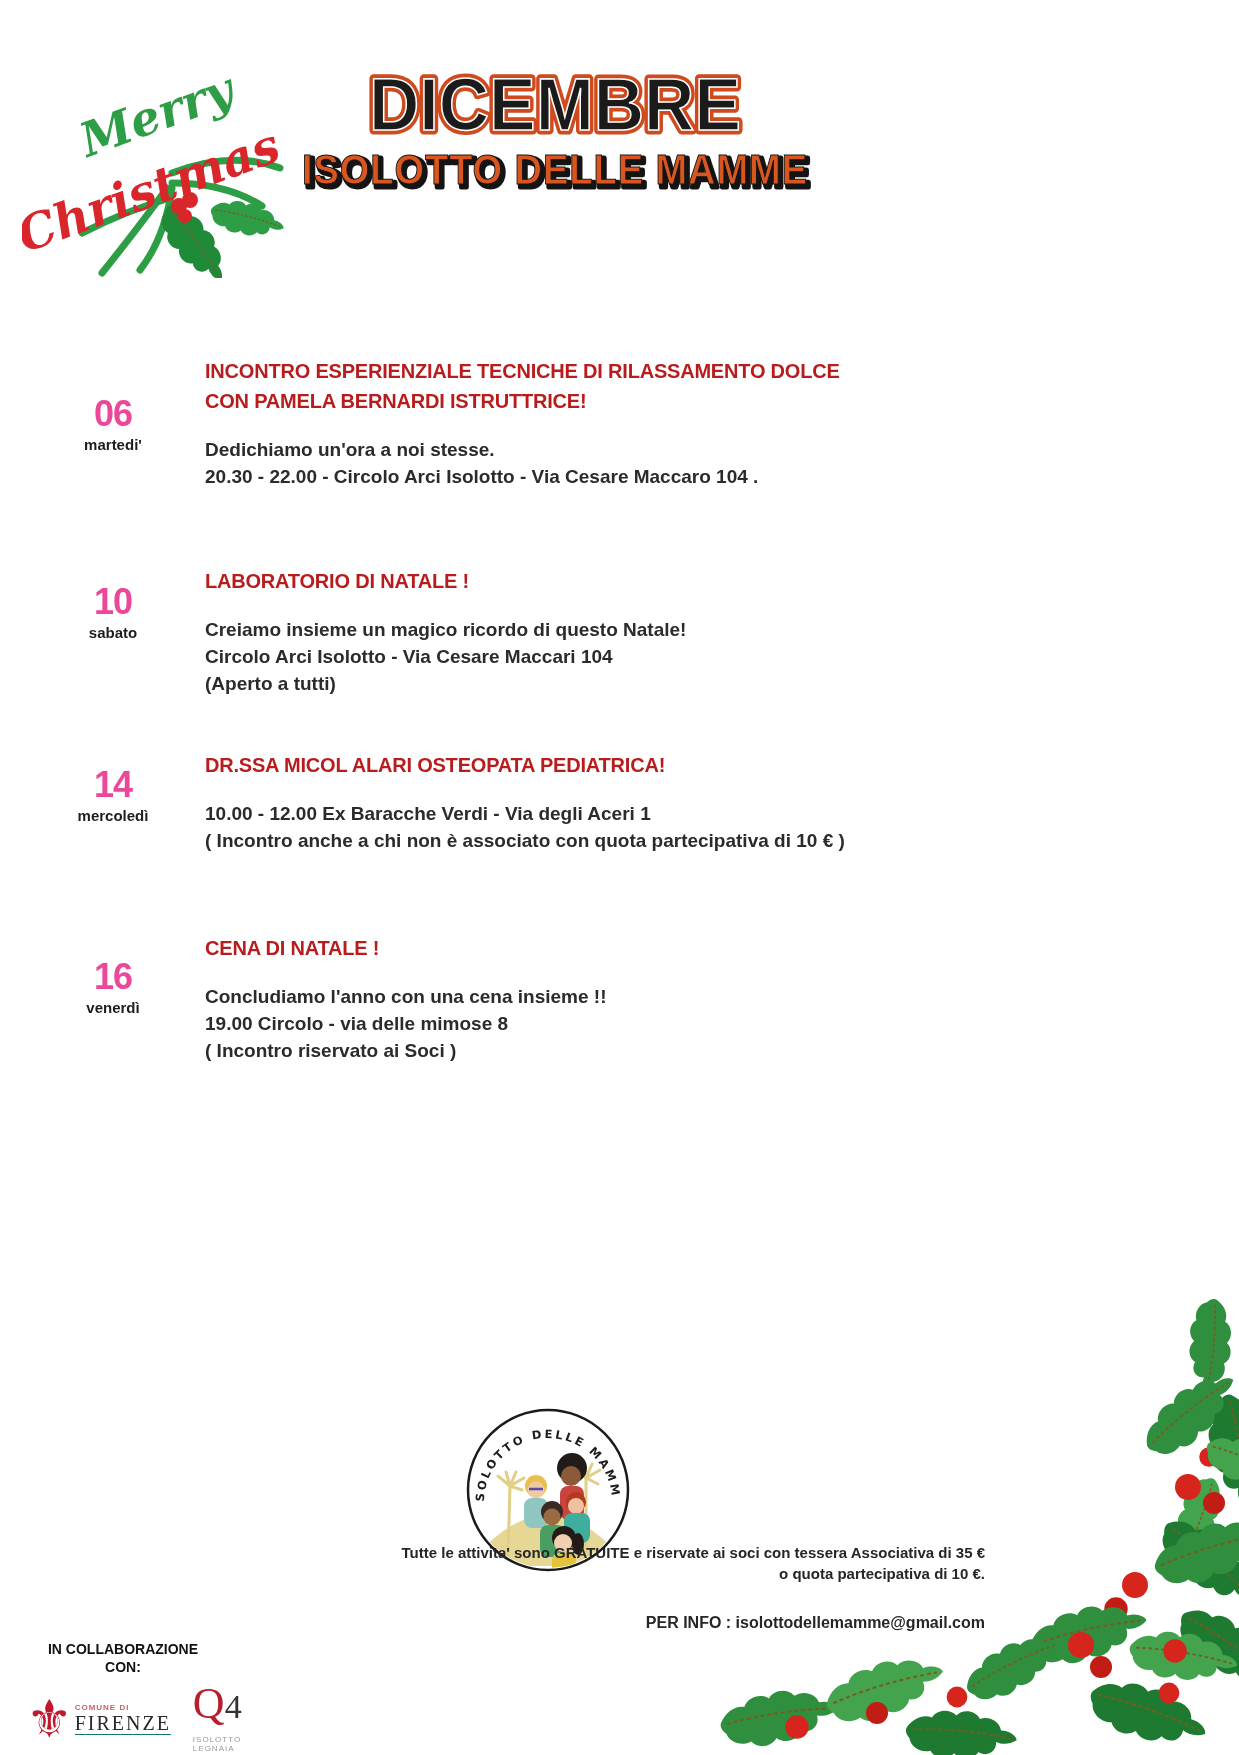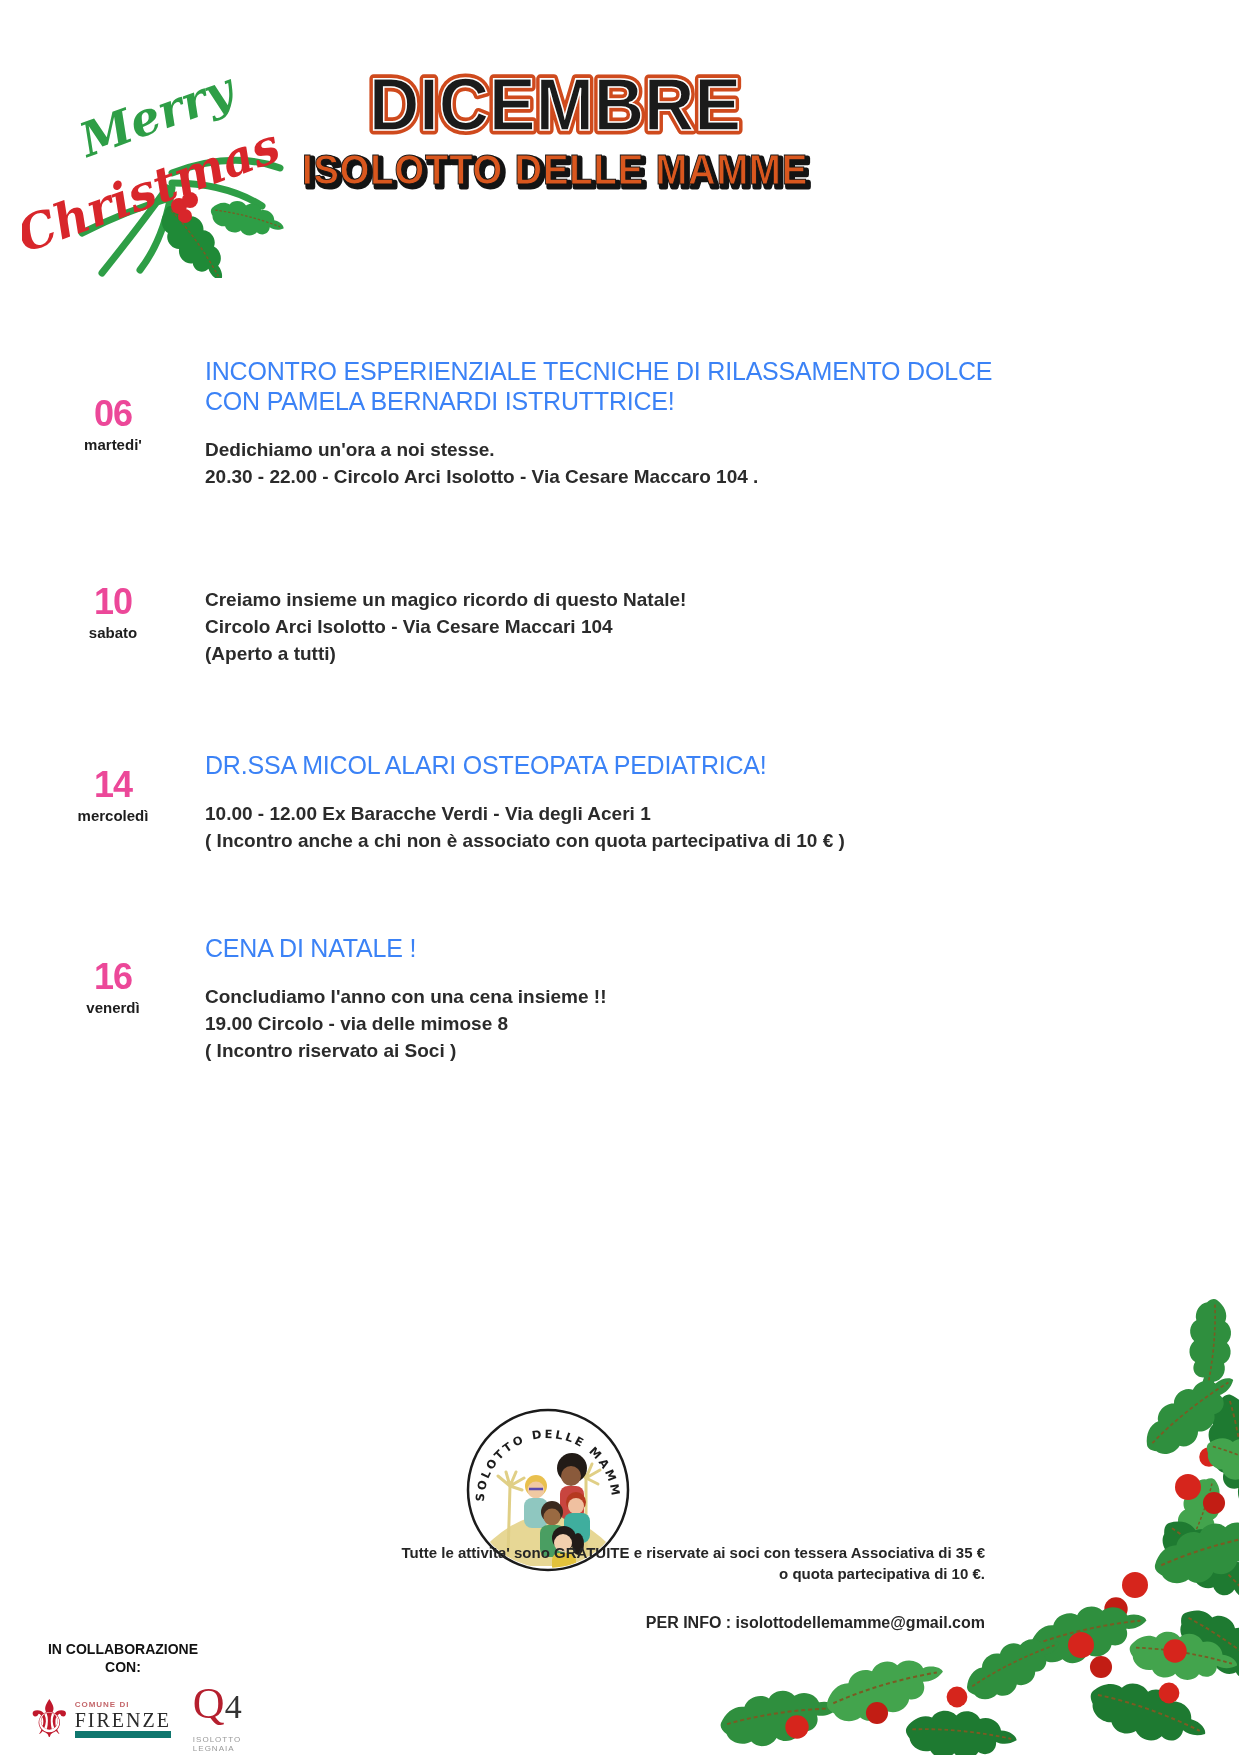--- a/index.html
+++ b/index.html
@@ -11,38 +11,38 @@
   .merry-wrap{position:absolute;left:22px;top:38px;width:268px;height:240px;}
   .header-svg{position:absolute;left:285px;top:50px;width:545px;height:150px;}
   .title-stroke{font-family:"Liberation Sans",sans-serif;font-weight:bold;font-size:74px;}
   .subtitle-txt{font-family:"Liberation Sans",sans-serif;font-weight:bold;font-size:43px;letter-spacing:1px;}
   
   .event{position:absolute;left:0;width:1239px;}
   .date-col{position:absolute;left:38px;width:150px;text-align:center;}
   .day{font-size:36px;font-weight:bold;color:#ec4899;line-height:1;letter-spacing:-1px;}
   .weekday{font-size:15px;font-weight:bold;color:#1d1d1d;margin-top:4px;}
   .content-col{position:absolute;left:205px;top:0;width:1010px;}
-  .ev-title{font-size:25px;font-weight:400;color:#3b82f6;line-height:30px;letter-spacing:-0.2px;}
+  .ev-title{font-size:20px;font-weight:700;color:#b91c1c;line-height:30px;letter-spacing:-0.2px;}
   .ev-line{font-size:19px;font-weight:bold;color:#2b2b2b;line-height:27px;}
   .ev-body{margin-top:20px;}
   
   .badge-svg{position:absolute;left:464px;top:1406px;width:168px;height:168px;}
   
   .holly-corner{position:absolute;left:669px;top:1295px;width:570px;height:460px;}
   
   .note-block{position:absolute;left:240px;top:1542px;width:745px;text-align:right;}
   .note-line{font-size:15px;font-weight:bold;color:#262626;line-height:21px;}
   .info-line{font-size:16px;font-weight:bold;color:#262626;margin-top:30px;}
   .collab-block{position:absolute;left:18px;top:1640px;width:210px;text-align:center;}
   .collab-line{font-size:14px;font-weight:bold;color:#111;line-height:18px;}
   .logo-row{display:flex;align-items:center;justify-content:flex-start;margin-top:8px;padding-left:8px;}
   .lily{font-size:52px;line-height:56px;color:#c0182c;}
   .firenze-stack{margin-left:2px;text-align:left;}
   .comune-small{font-size:8px;color:#c4666a;letter-spacing:1px;font-weight:bold;}
-  .firenze-name{font-family:"Liberation Serif",serif;font-size:20px;color:#2a2a2a;letter-spacing:2px;border-bottom:7px solid #0f766e;line-height:22px;}
+  .firenze-name{font-family:"Liberation Serif",serif;font-size:20px;color:#2a2a2a;letter-spacing:2px;border-bottom:1px solid #0f766e;line-height:22px;}
   .logo-divider{width:1px;height:62px;background:#bbb;margin:0 10px 0 12px;}
   .q4-stack{text-align:left;}
   .q4-main{font-family:"Liberation Serif",serif;line-height:40px;}
   .q4-q{font-size:44px;color:#b51f2e;}
   .q4-n{font-size:34px;color:#333;}
   .q4-sub{font-size:8px;color:#999;letter-spacing:1px;margin-top:2px;}
 </style>
 </head>
 <body>
 
@@ -107,20 +107,21 @@
       </div>
     </div>
   </div>
 
   <div class="event" style="top:566px">
     <div class="date-col" style="top:18px">
       <div class="day">10</div>
       <div class="weekday">sabato</div>
     </div>
     <div class="content-col">
+      <div class="ev-title">LABORATORIO DI NATALE !</div>
       <div class="ev-body">
         <div class="ev-line">Creiamo insieme un magico ricordo di questo Natale!</div>
         <div class="ev-line">Circolo Arci Isolotto - Via Cesare Maccari 104</div>
         <div class="ev-line">(Aperto a tutti)</div>
       </div>
     </div>
   </div>
 
   <div class="event" style="top:750px">
     <div class="date-col" style="top:17px">

